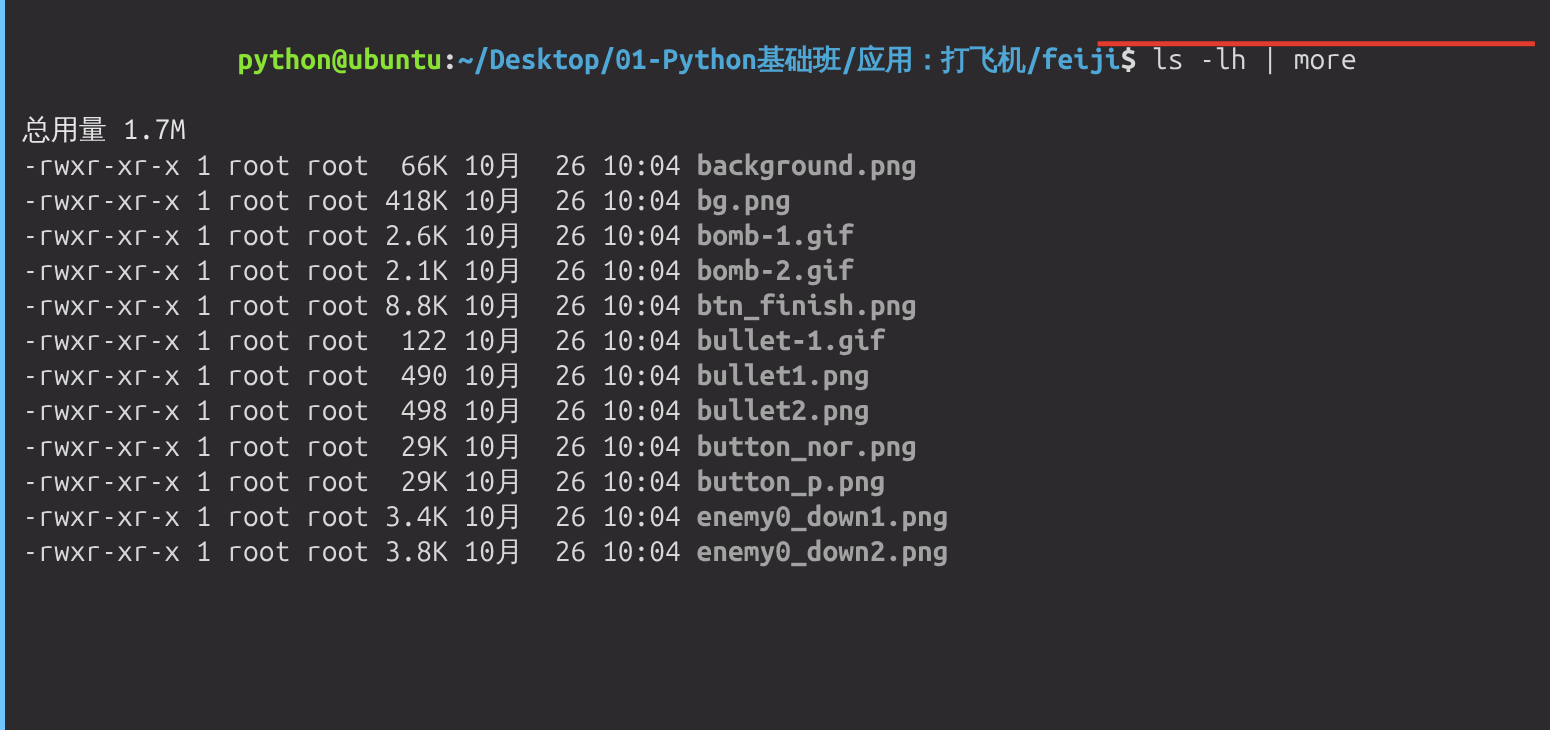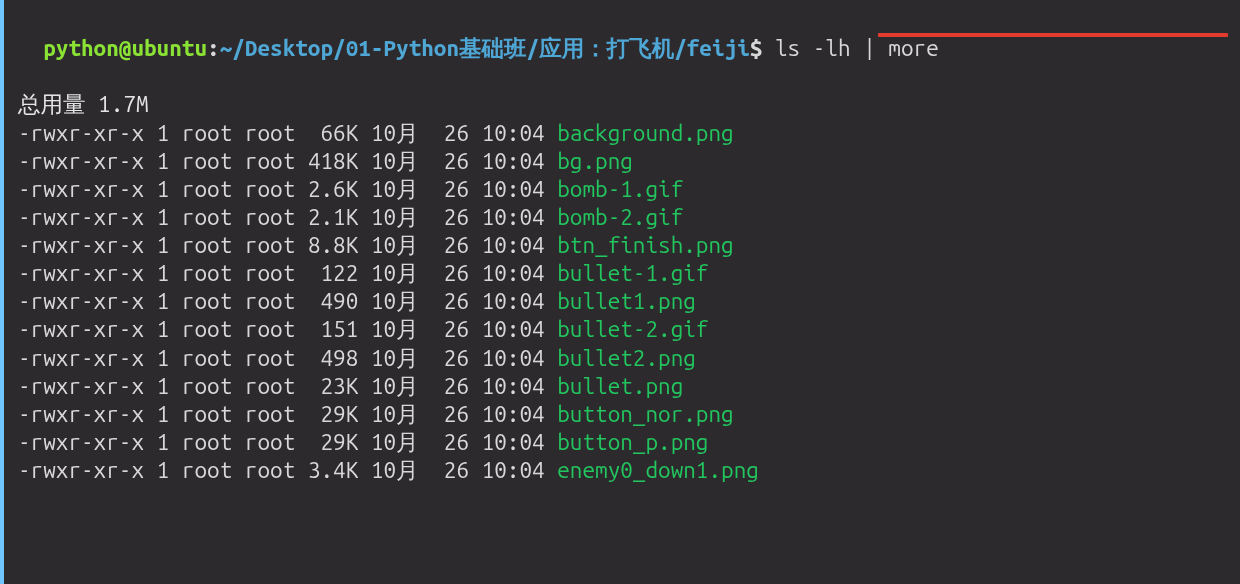--- a/index.html
+++ b/index.html
@@ -9,21 +9,21 @@
       font-size:22.5px;
       line-height:1.25;
       color:#d8d8d8;
       padding:6px 8px 2px 14px;
       width:1240px;
       height:584px;
       overflow:hidden;
       letter-spacing:0px;
       border-left:4px solid #6fc6ff;
     }
-    .prompt-line { white-space:pre; position:relative; }
+    .prompt-line { white-space:pre; position:relative;text-align:center; }
     .user  { color:#8ae234; font-weight:bold; }
     .at    { color:#8ae234; font-weight:bold; }
     .host  { color:#8ae234; font-weight:bold; }
     .colon { color:#d8d8d8; font-weight:bold; }
     .path  { color:#4fa7d6; font-weight:bold; }
     .dollar{ color:#d8d8d8; font-weight:bold; }
     .cmd   { color:#d8d8d8; }
     .underline {
       position:absolute;
       height:4px;
@@ -35,39 +35,38 @@
     }
     .total-line { white-space:pre; color:#e5e5e5; }
     .row   { white-space:pre; color:#d8d8d8; }
     .perm  { }
     .links { }
     .owner { }
     .group { }
     .size  { }
     .date  { }
     .time  { }
-    .name  { color:#22c55e; font-weight:normal; }
+    .name  { color:#a3a3a3; font-weight:bold; }
   </style>
 </head>
 <body>
 
 <div class="prompt-line">
   <span class="user">python</span><span class="at">@</span><span class="host">ubuntu</span><span class="colon">:</span><span class="path">~/Desktop/01-Python基础班/应用：打飞机/feiji</span><span class="dollar">$</span><span class="cmd"> ls -lh | more</span>
   <span class="underline"></span>
 </div>
 
 <div class="total-line">总用量 1.7M</div>
 
 <div id="rows">
     <div class="row"><span class="perm">-rwxr-xr-x</span> <span class="links">1</span> <span class="owner">root</span> <span class="group">root</span> <span class="size"> 66K</span> <span class="date">10月</span> <span class="day"> 26</span> <span class="time">10:04</span> <span class="name">background.png</span></div>
     <div class="row"><span class="perm">-rwxr-xr-x</span> <span class="links">1</span> <span class="owner">root</span> <span class="group">root</span> <span class="size">418K</span> <span class="date">10月</span> <span class="day"> 26</span> <span class="time">10:04</span> <span class="name">bg.png</span></div>
     <div class="row"><span class="perm">-rwxr-xr-x</span> <span class="links">1</span> <span class="owner">root</span> <span class="group">root</span> <span class="size">2.6K</span> <span class="date">10月</span> <span class="day"> 26</span> <span class="time">10:04</span> <span class="name">bomb-1.gif</span></div>
     <div class="row"><span class="perm">-rwxr-xr-x</span> <span class="links">1</span> <span class="owner">root</span> <span class="group">root</span> <span class="size">2.1K</span> <span class="date">10月</span> <span class="day"> 26</span> <span class="time">10:04</span> <span class="name">bomb-2.gif</span></div>
     <div class="row"><span class="perm">-rwxr-xr-x</span> <span class="links">1</span> <span class="owner">root</span> <span class="group">root</span> <span class="size">8.8K</span> <span class="date">10月</span> <span class="day"> 26</span> <span class="time">10:04</span> <span class="name">btn_finish.png</span></div>
     <div class="row"><span class="perm">-rwxr-xr-x</span> <span class="links">1</span> <span class="owner">root</span> <span class="group">root</span> <span class="size"> 122</span> <span class="date">10月</span> <span class="day"> 26</span> <span class="time">10:04</span> <span class="name">bullet-1.gif</span></div>
     <div class="row"><span class="perm">-rwxr-xr-x</span> <span class="links">1</span> <span class="owner">root</span> <span class="group">root</span> <span class="size"> 490</span> <span class="date">10月</span> <span class="day"> 26</span> <span class="time">10:04</span> <span class="name">bullet1.png</span></div>
-    <div class="row"><span class="perm">-rwxr-xr-x</span> <span class="links">1</span> <span class="owner">root</span> <span class="group">root</span> <span class="size"> 151</span> <span class="date">10月</span> <span class="day"> 26</span> <span class="time">10:04</span> <span class="name">bullet-2.gif</span></div>
     <div class="row"><span class="perm">-rwxr-xr-x</span> <span class="links">1</span> <span class="owner">root</span> <span class="group">root</span> <span class="size"> 498</span> <span class="date">10月</span> <span class="day"> 26</span> <span class="time">10:04</span> <span class="name">bullet2.png</span></div>
-    <div class="row"><span class="perm">-rwxr-xr-x</span> <span class="links">1</span> <span class="owner">root</span> <span class="group">root</span> <span class="size"> 23K</span> <span class="date">10月</span> <span class="day"> 26</span> <span class="time">10:04</span> <span class="name">bullet.png</span></div>
     <div class="row"><span class="perm">-rwxr-xr-x</span> <span class="links">1</span> <span class="owner">root</span> <span class="group">root</span> <span class="size"> 29K</span> <span class="date">10月</span> <span class="day"> 26</span> <span class="time">10:04</span> <span class="name">button_nor.png</span></div>
     <div class="row"><span class="perm">-rwxr-xr-x</span> <span class="links">1</span> <span class="owner">root</span> <span class="group">root</span> <span class="size"> 29K</span> <span class="date">10月</span> <span class="day"> 26</span> <span class="time">10:04</span> <span class="name">button_p.png</span></div>
     <div class="row"><span class="perm">-rwxr-xr-x</span> <span class="links">1</span> <span class="owner">root</span> <span class="group">root</span> <span class="size">3.4K</span> <span class="date">10月</span> <span class="day"> 26</span> <span class="time">10:04</span> <span class="name">enemy0_down1.png</span></div>
+    <div class="row"><span class="perm">-rwxr-xr-x</span> <span class="links">1</span> <span class="owner">root</span> <span class="group">root</span> <span class="size">3.8K</span> <span class="date">10月</span> <span class="day"> 26</span> <span class="time">10:04</span> <span class="name">enemy0_down2.png</span></div>
   </div>
 
 </body></html>

